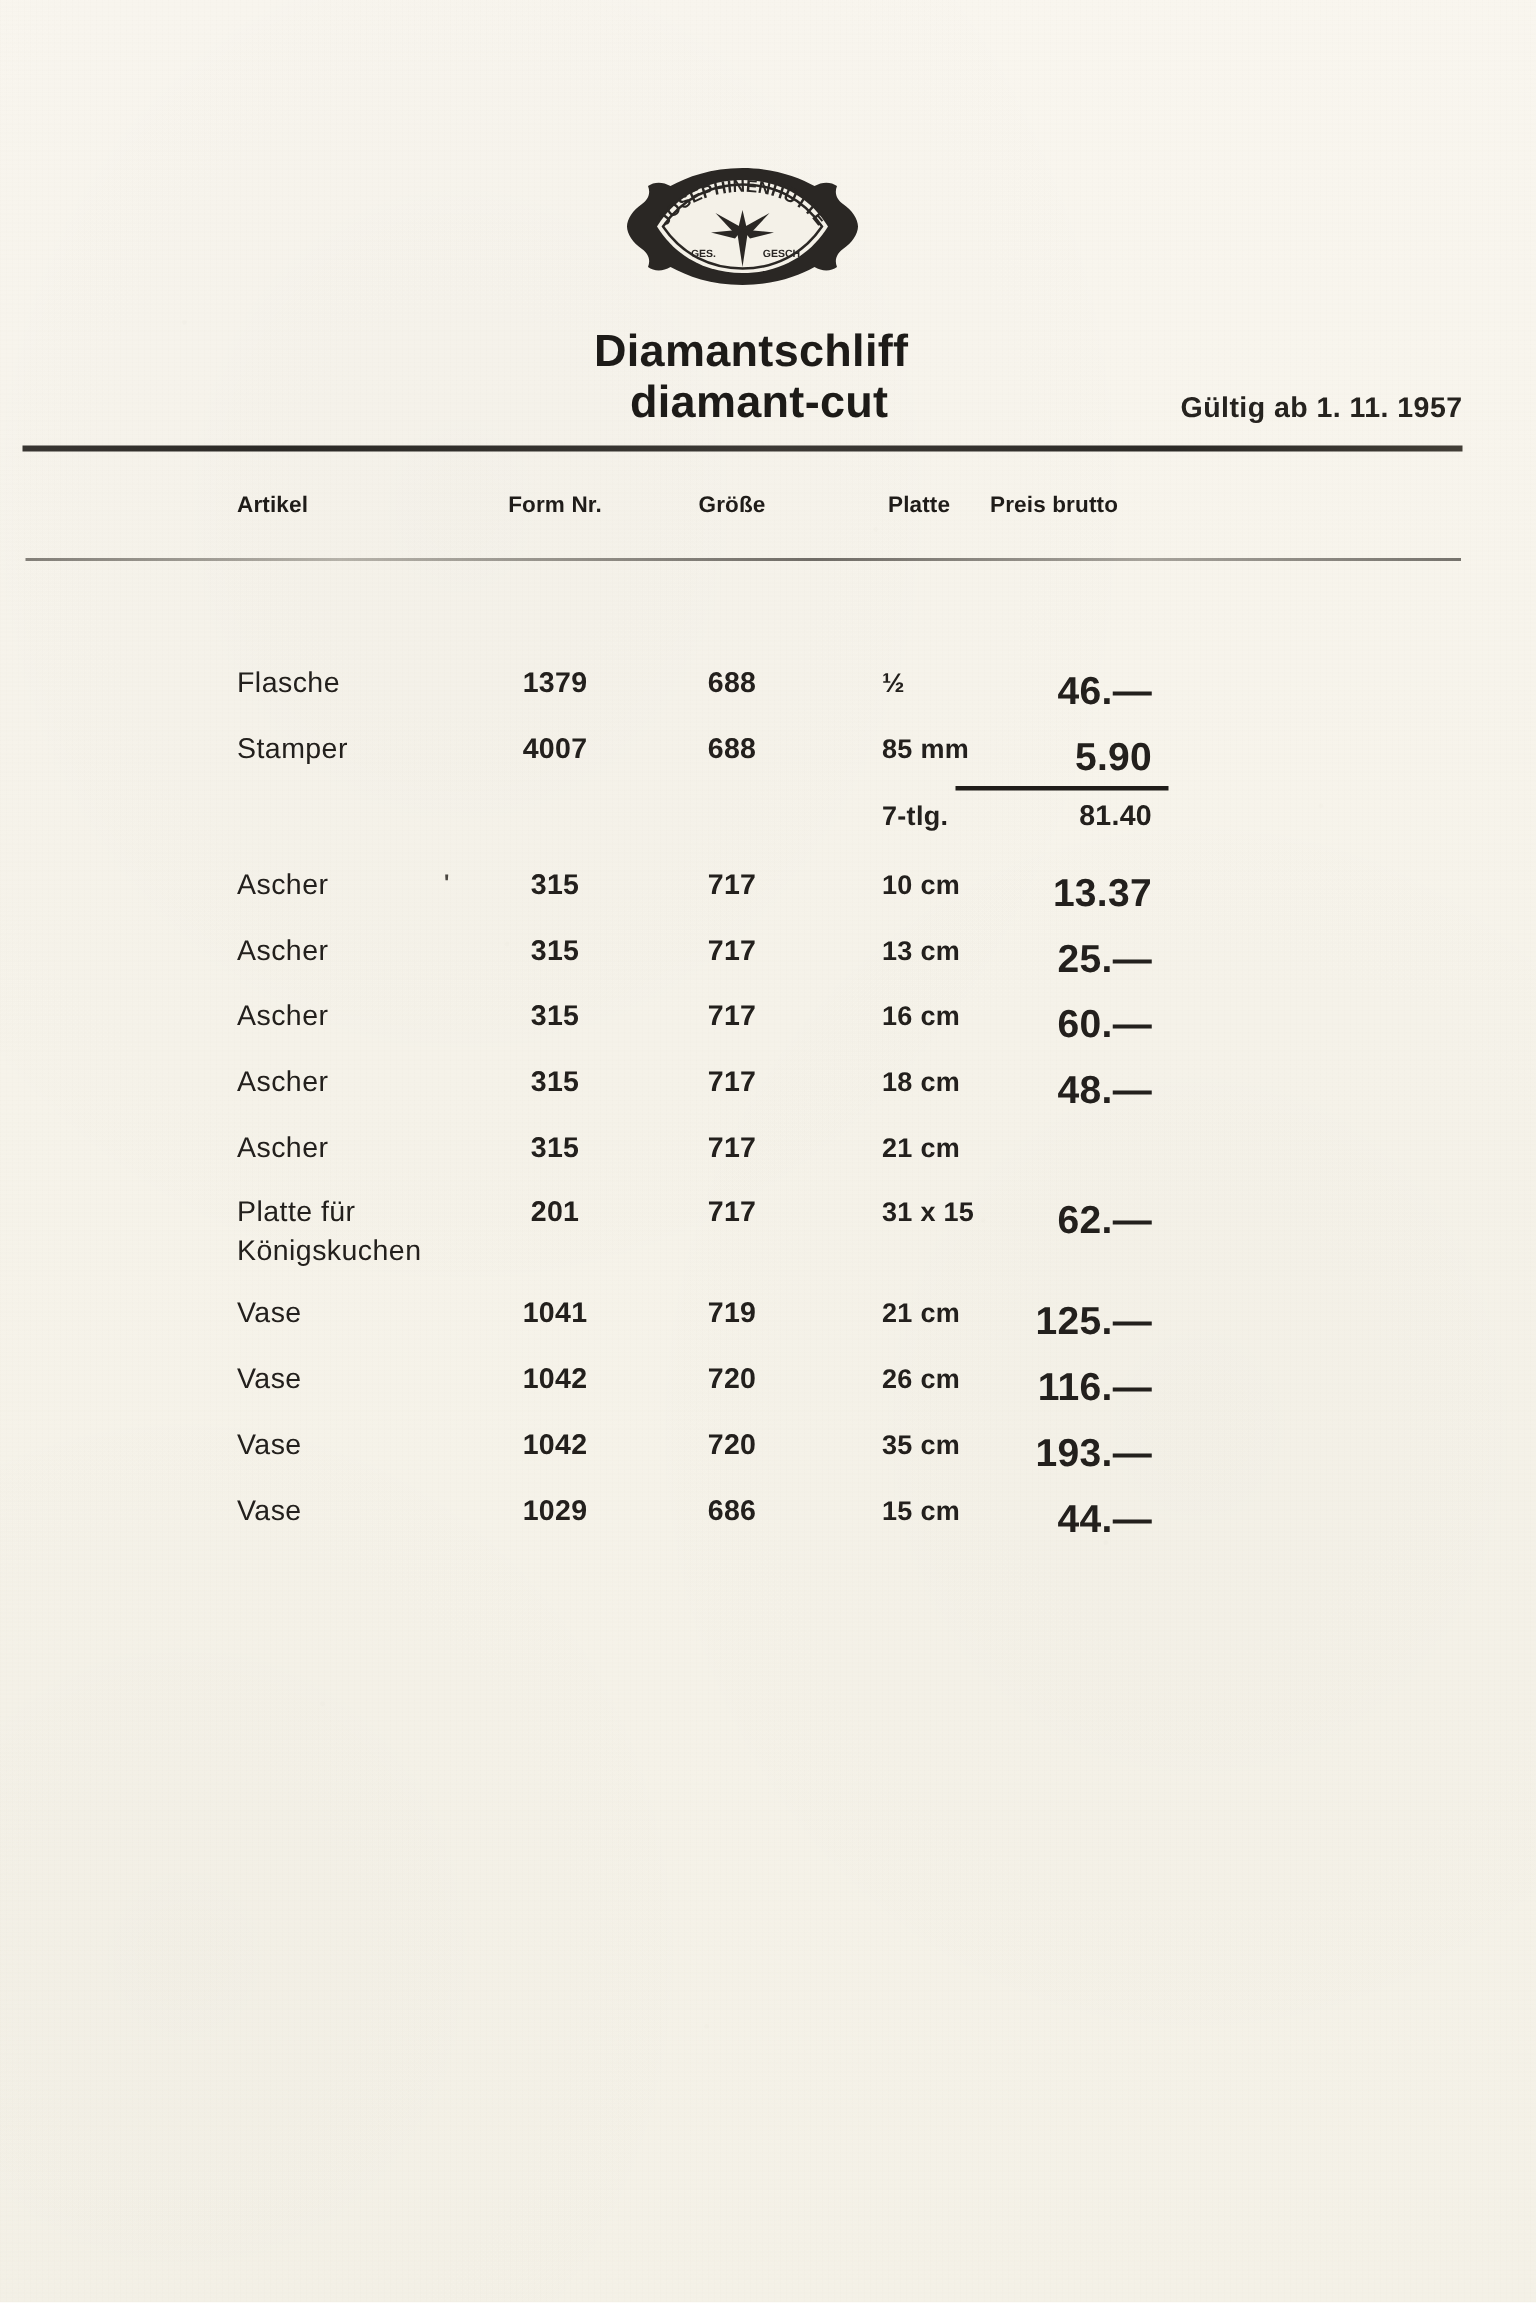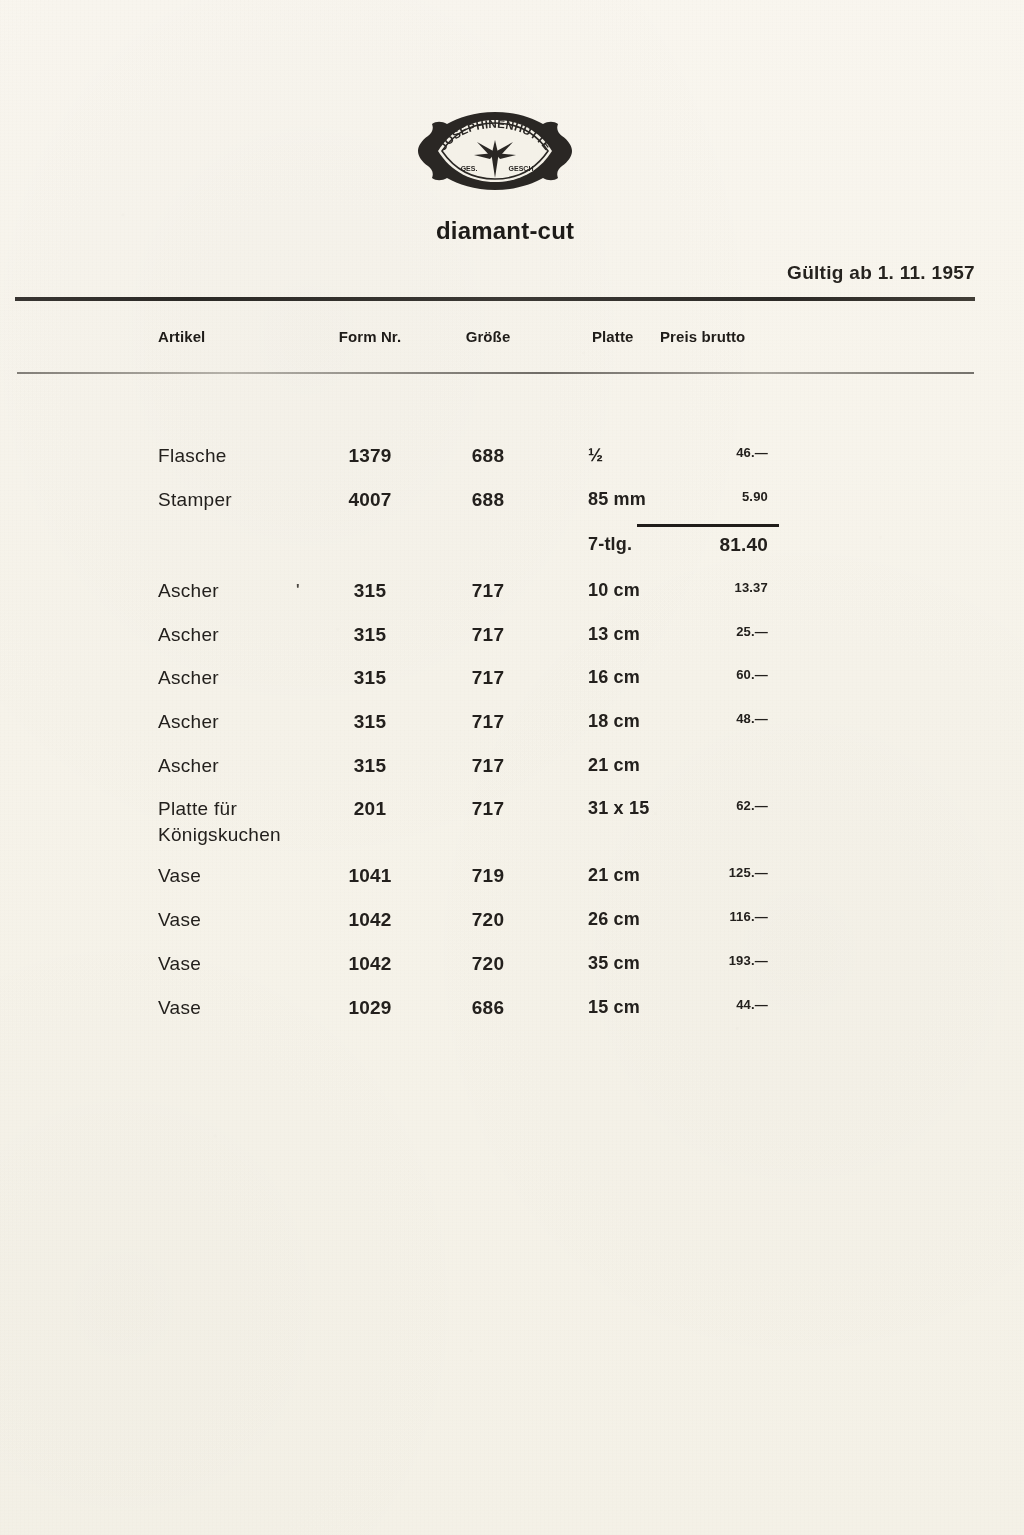--- a/index.html
+++ b/index.html
@@ -71,26 +71,26 @@
   }
   .title-line-1 {
     font-size: 30px;
     font-weight: bold;
     letter-spacing: .2px;
     color: #1d1b18;
     line-height: 1.12;
     white-space: nowrap;
   }
   .title-line-2 {
-    font-size: 24px;
+    font-size: 30px;
     font-weight: bold;
     letter-spacing: .2px;
     color: #1d1b18;
     line-height: 1.12;
-    margin-left: 40px;
+    margin-left: 24px;
     white-space: nowrap;
   }
   #validity {
     position: absolute;
     right: 49px;
     top: 262px;
     font-size: 19px;
     font-weight: bold;
     color: #26231f;
     letter-spacing: .3px;
@@ -172,21 +172,21 @@
     font-size: 19px;
     font-weight: bold;
     letter-spacing: .2px;
   }
   .body-row .c-schliff {
     font-size: 18px;
     font-weight: bold;
     letter-spacing: .2px;
   }
   .body-row .c-preis {
-    font-size: 13px;
+    font-size: 26px;
     font-weight: bold;
     letter-spacing: .2px;
   }
   .artikel-sub {
     display: block;
     font-size: 19px;
     font-weight: normal;
     letter-spacing: .3px;
     margin-top: 4px;
   }
@@ -261,20 +261,21 @@
         <path d="M83 45 L104 47 L88 51 Z" fill="#2a2724"></path>
         <path d="M83 45 L62 47 L78 51 Z" fill="#2a2724"></path>
       </g>
 
       <text x="57" y="63" font-family="'Liberation Sans', sans-serif" font-size="7" font-weight="bold" fill="#2a2724" text-anchor="middle">GES.</text>
       <text x="110" y="63" font-family="'Liberation Sans', sans-serif" font-size="7" font-weight="bold" fill="#2a2724" text-anchor="middle">GESCH.</text>
     </svg>
   </div>
 
   <div id="title-block">
+    <div class="title-line-1">Diamantschliff</div>
     <div class="title-line-2">diamant-cut</div>
   </div>
 
   <div id="validity">Gültig ab 1. 11. 1957</div>
 
   <div class="rule-thick"></div>
   <div class="rule-thin"></div>
 
   <div id="table">
 

